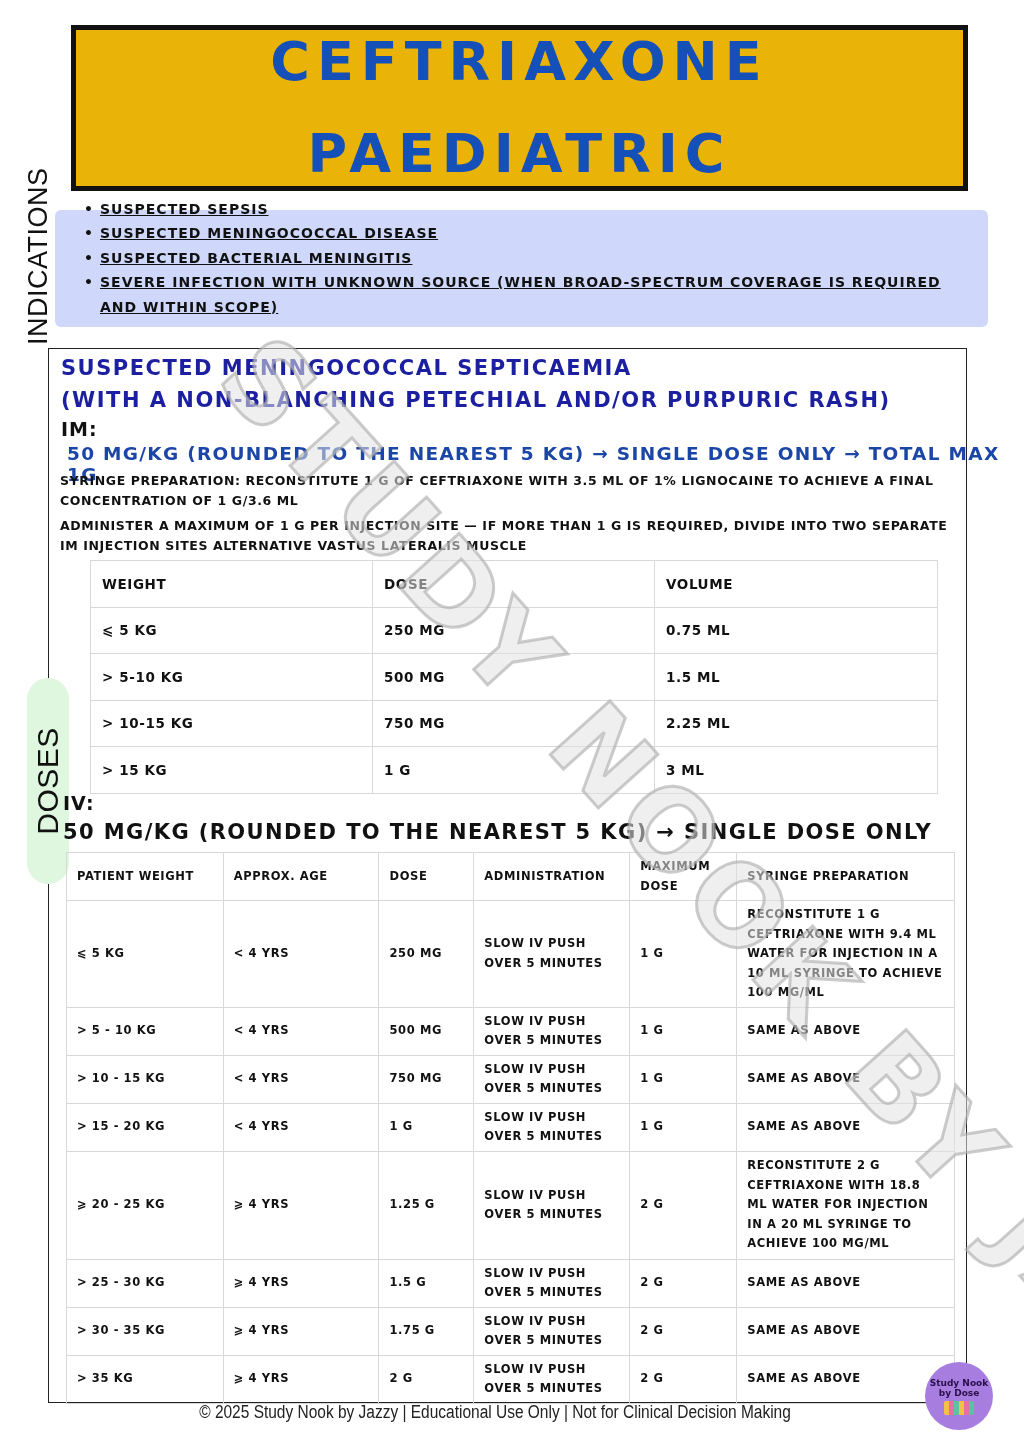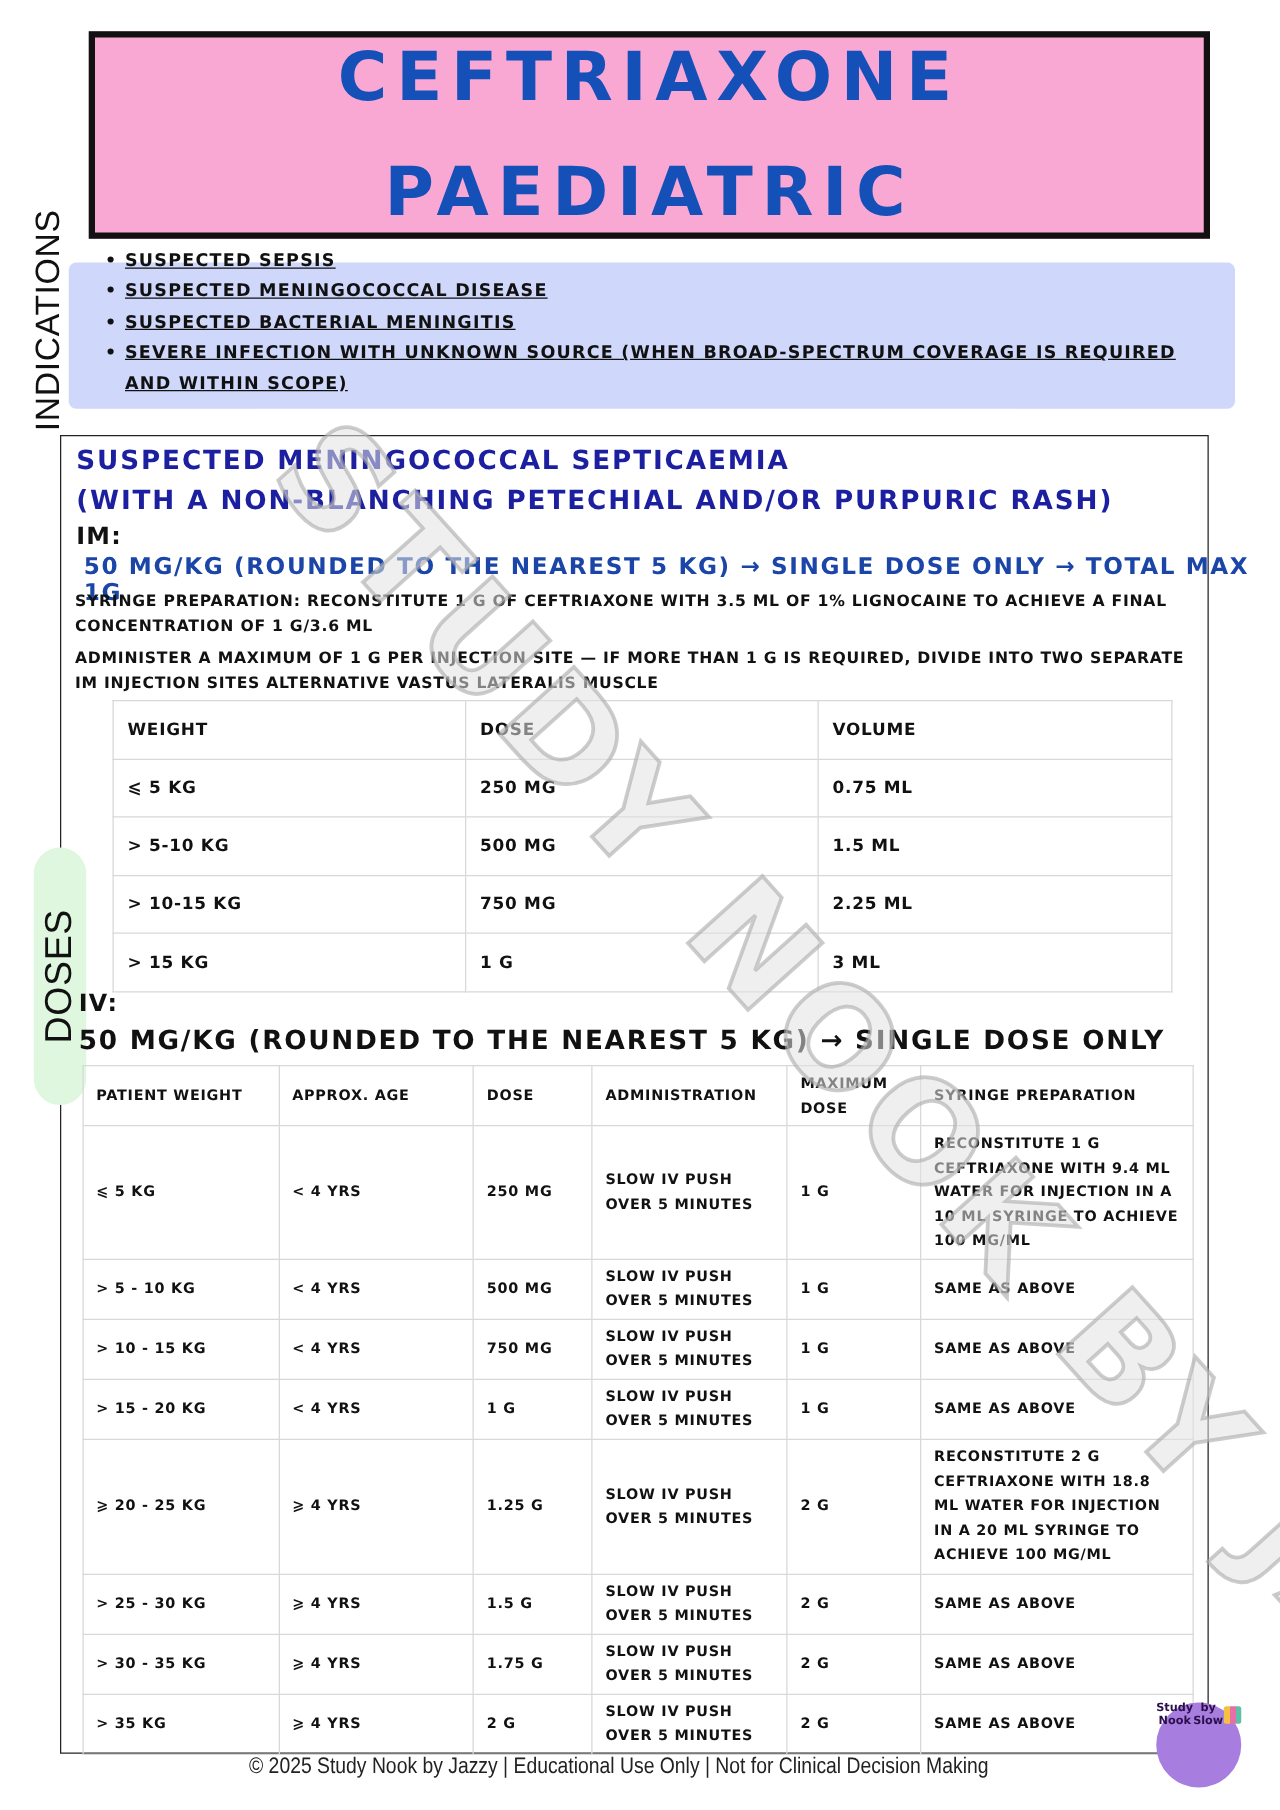--- a/index.html
+++ b/index.html
@@ -1,21 +1,21 @@
 <!DOCTYPE html>
 <html><head>
   <meta charset="utf-8">
   <style>
     * { box-sizing: border-box; margin: 0; padding: 0; }
     html, body { width: 1024px; height: 1448px; background: #ffffff; overflow: hidden; }
     body { position: relative; font-family: "DejaVu Sans", sans-serif; color: #111; text-transform: uppercase; }
 
     .title-box {
       position: absolute; left: 71px; top: 25px; width: 897px; height: 166px;
-      border: 5px solid #111; background: #f9a8d4;
+      border: 5px solid #111; background: #eab308;
       display: flex; flex-direction: column; align-items: center; justify-content: center; gap: 24px;
     }
     .title-line {
       font-family: "DejaVu Sans", sans-serif; font-weight: bold; color: #1550b8;
       font-size: 54px; letter-spacing: 7px; line-height: 68px;
     }
 
     .side-label {
       position: absolute; font-family: "Liberation Sans", sans-serif; font-size: 27px;
       color: #111; transform: rotate(-90deg); transform-origin: center center; white-space: nowrap;
@@ -77,21 +77,21 @@
       transform: rotate(48deg); transform-origin: center center; pointer-events: none; white-space: nowrap;
     }
 
     .footer {
       position: absolute; left: 0; top: 1402px; width: 990px; text-align: center;
       font-family: "Liberation Sans", sans-serif; font-size: 18px; color: #222; text-transform: none;
       transform: scaleX(0.86); transform-origin: center;
     }
     .badge {
       position: absolute; left: 925px; top: 1362px; width: 68px; height: 68px; border-radius: 50%;
-      background: #a77de0; display: flex; flex-direction: row; justify-content: center;
+      background: #a77de0; display: flex; flex-direction: column; align-items: center; justify-content: center;
       text-transform: none; color: #2a0f4a; font-size: 9px; font-weight: bold; line-height: 10px; text-align: center;
     }
     .badge .books { margin-top: 3px; width: 30px; height: 14px; background: repeating-linear-gradient(90deg,#f6c045 0 5px,#e66fa5 5px 10px,#5fc0a8 10px 15px); border-radius: 2px; }
   </style>
 </head>
 <body>
 
 <div class="title-box">
   <div class="title-line">CEFTRIAXONE</div>
   <div class="title-line">PAEDIATRIC</div>
@@ -230,15 +230,15 @@
   </tr>
 </tbody>
   </table>
 
 <div class="watermark">STUDY NOOK BY JAZZY</div>
 
 <div class="footer">© 2025 Study Nook by Jazzy | Educational Use Only | Not for Clinical Decision Making</div>
 
 <div class="badge">
   <span>Study Nook</span>
-  <span>by Slow</span>
+  <span>by Dose</span>
   <span class="books"></span>
 </div>
 
 </body></html>

